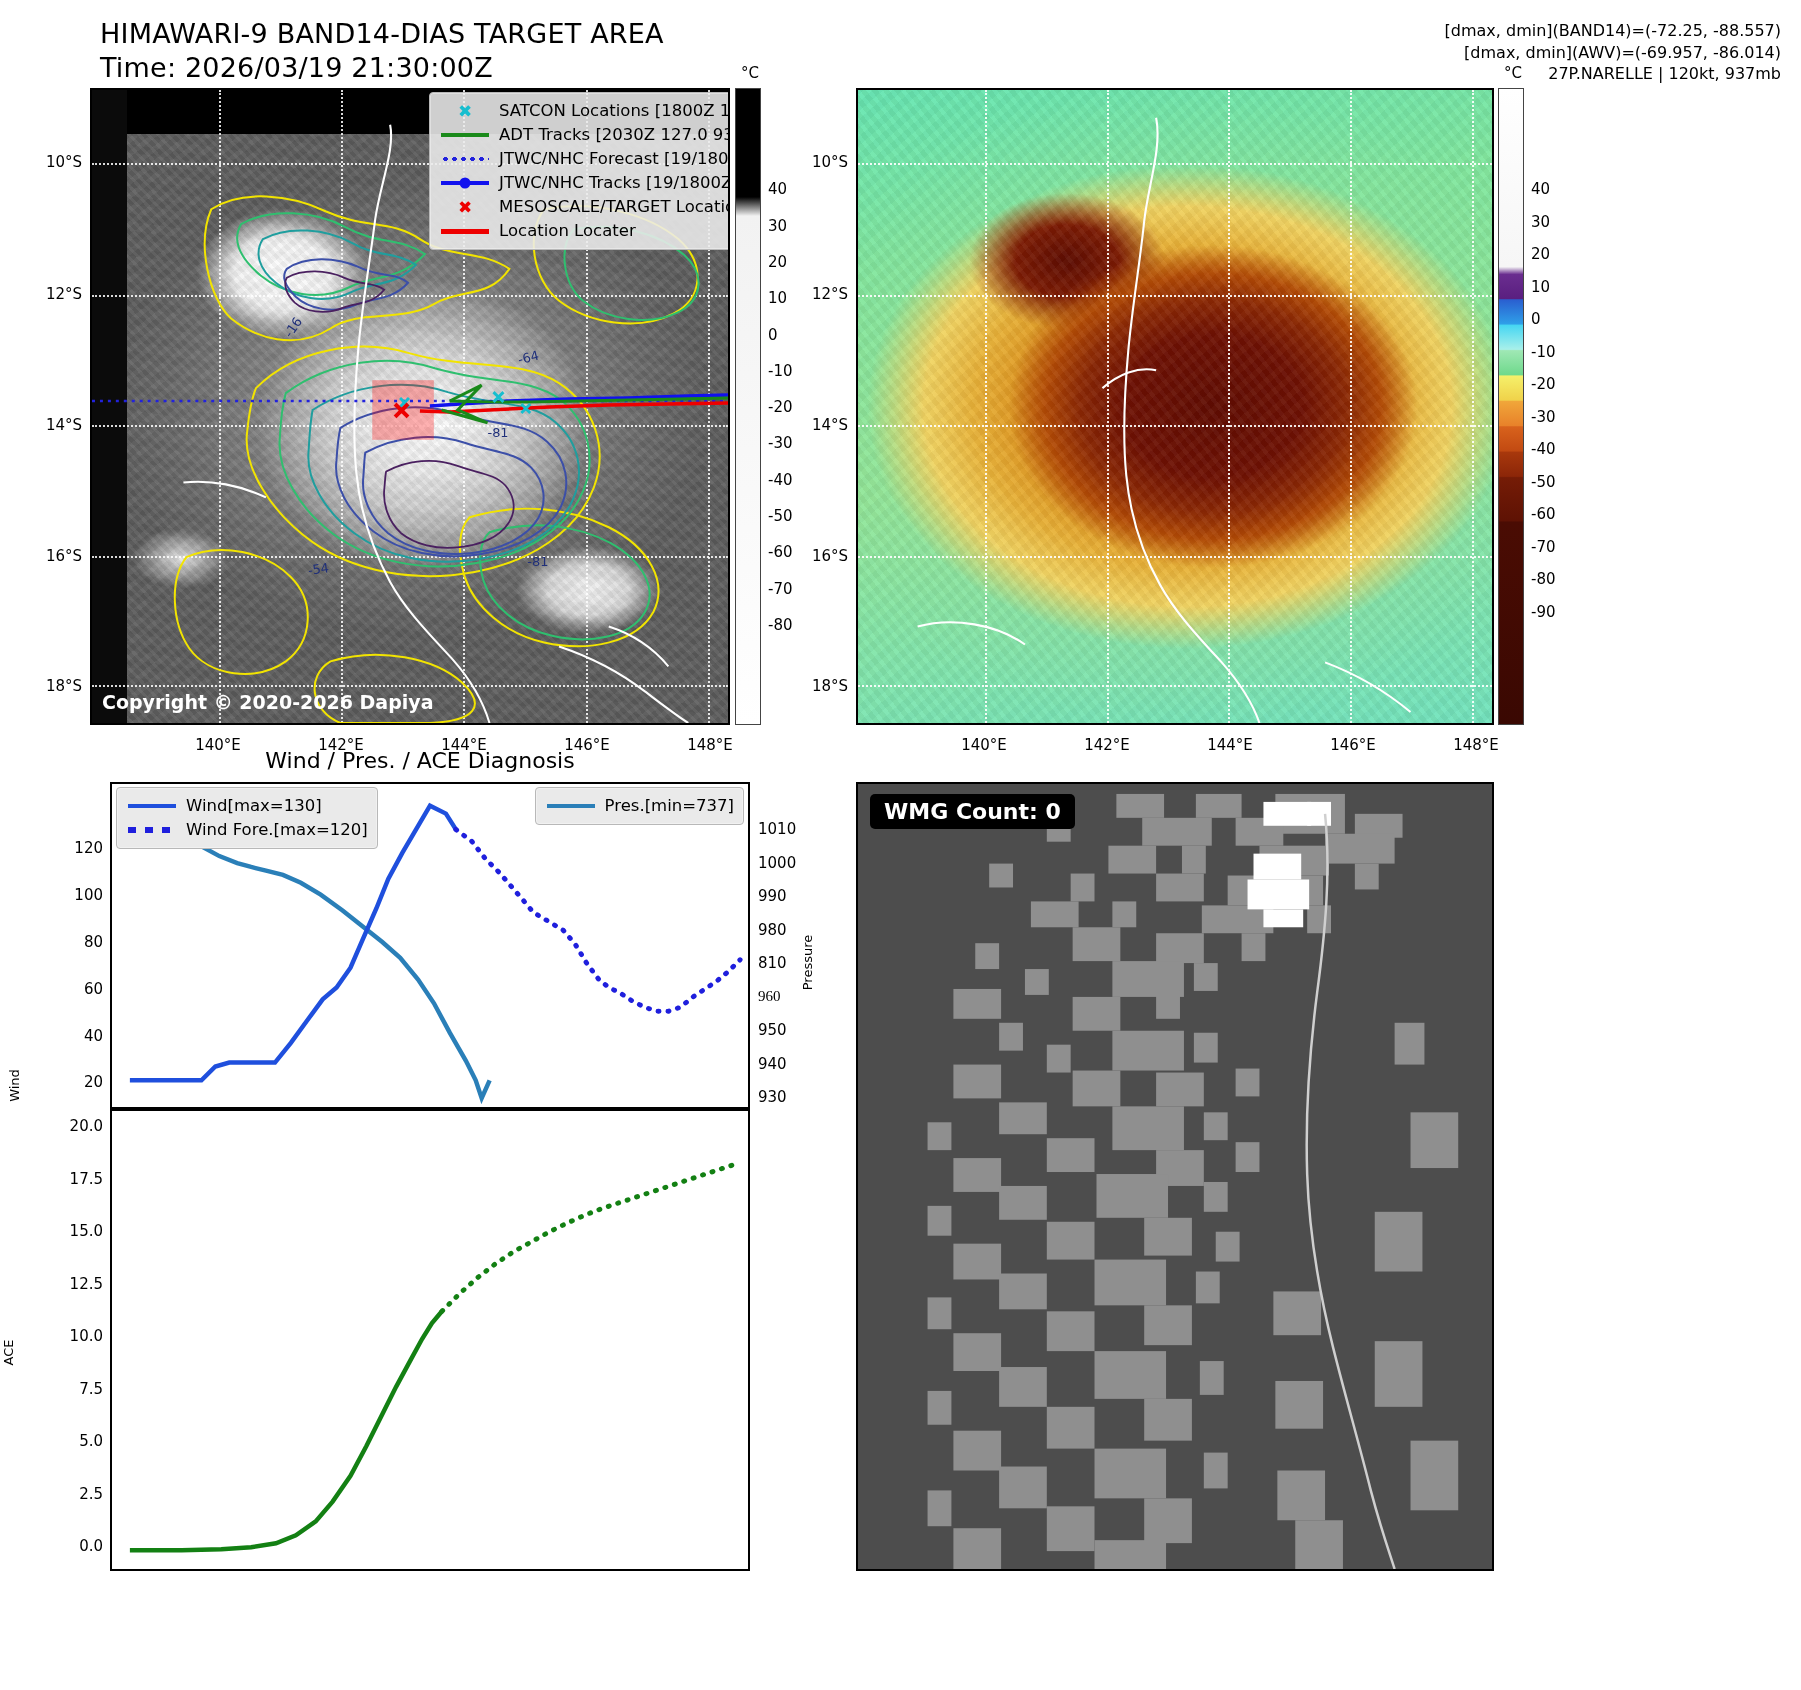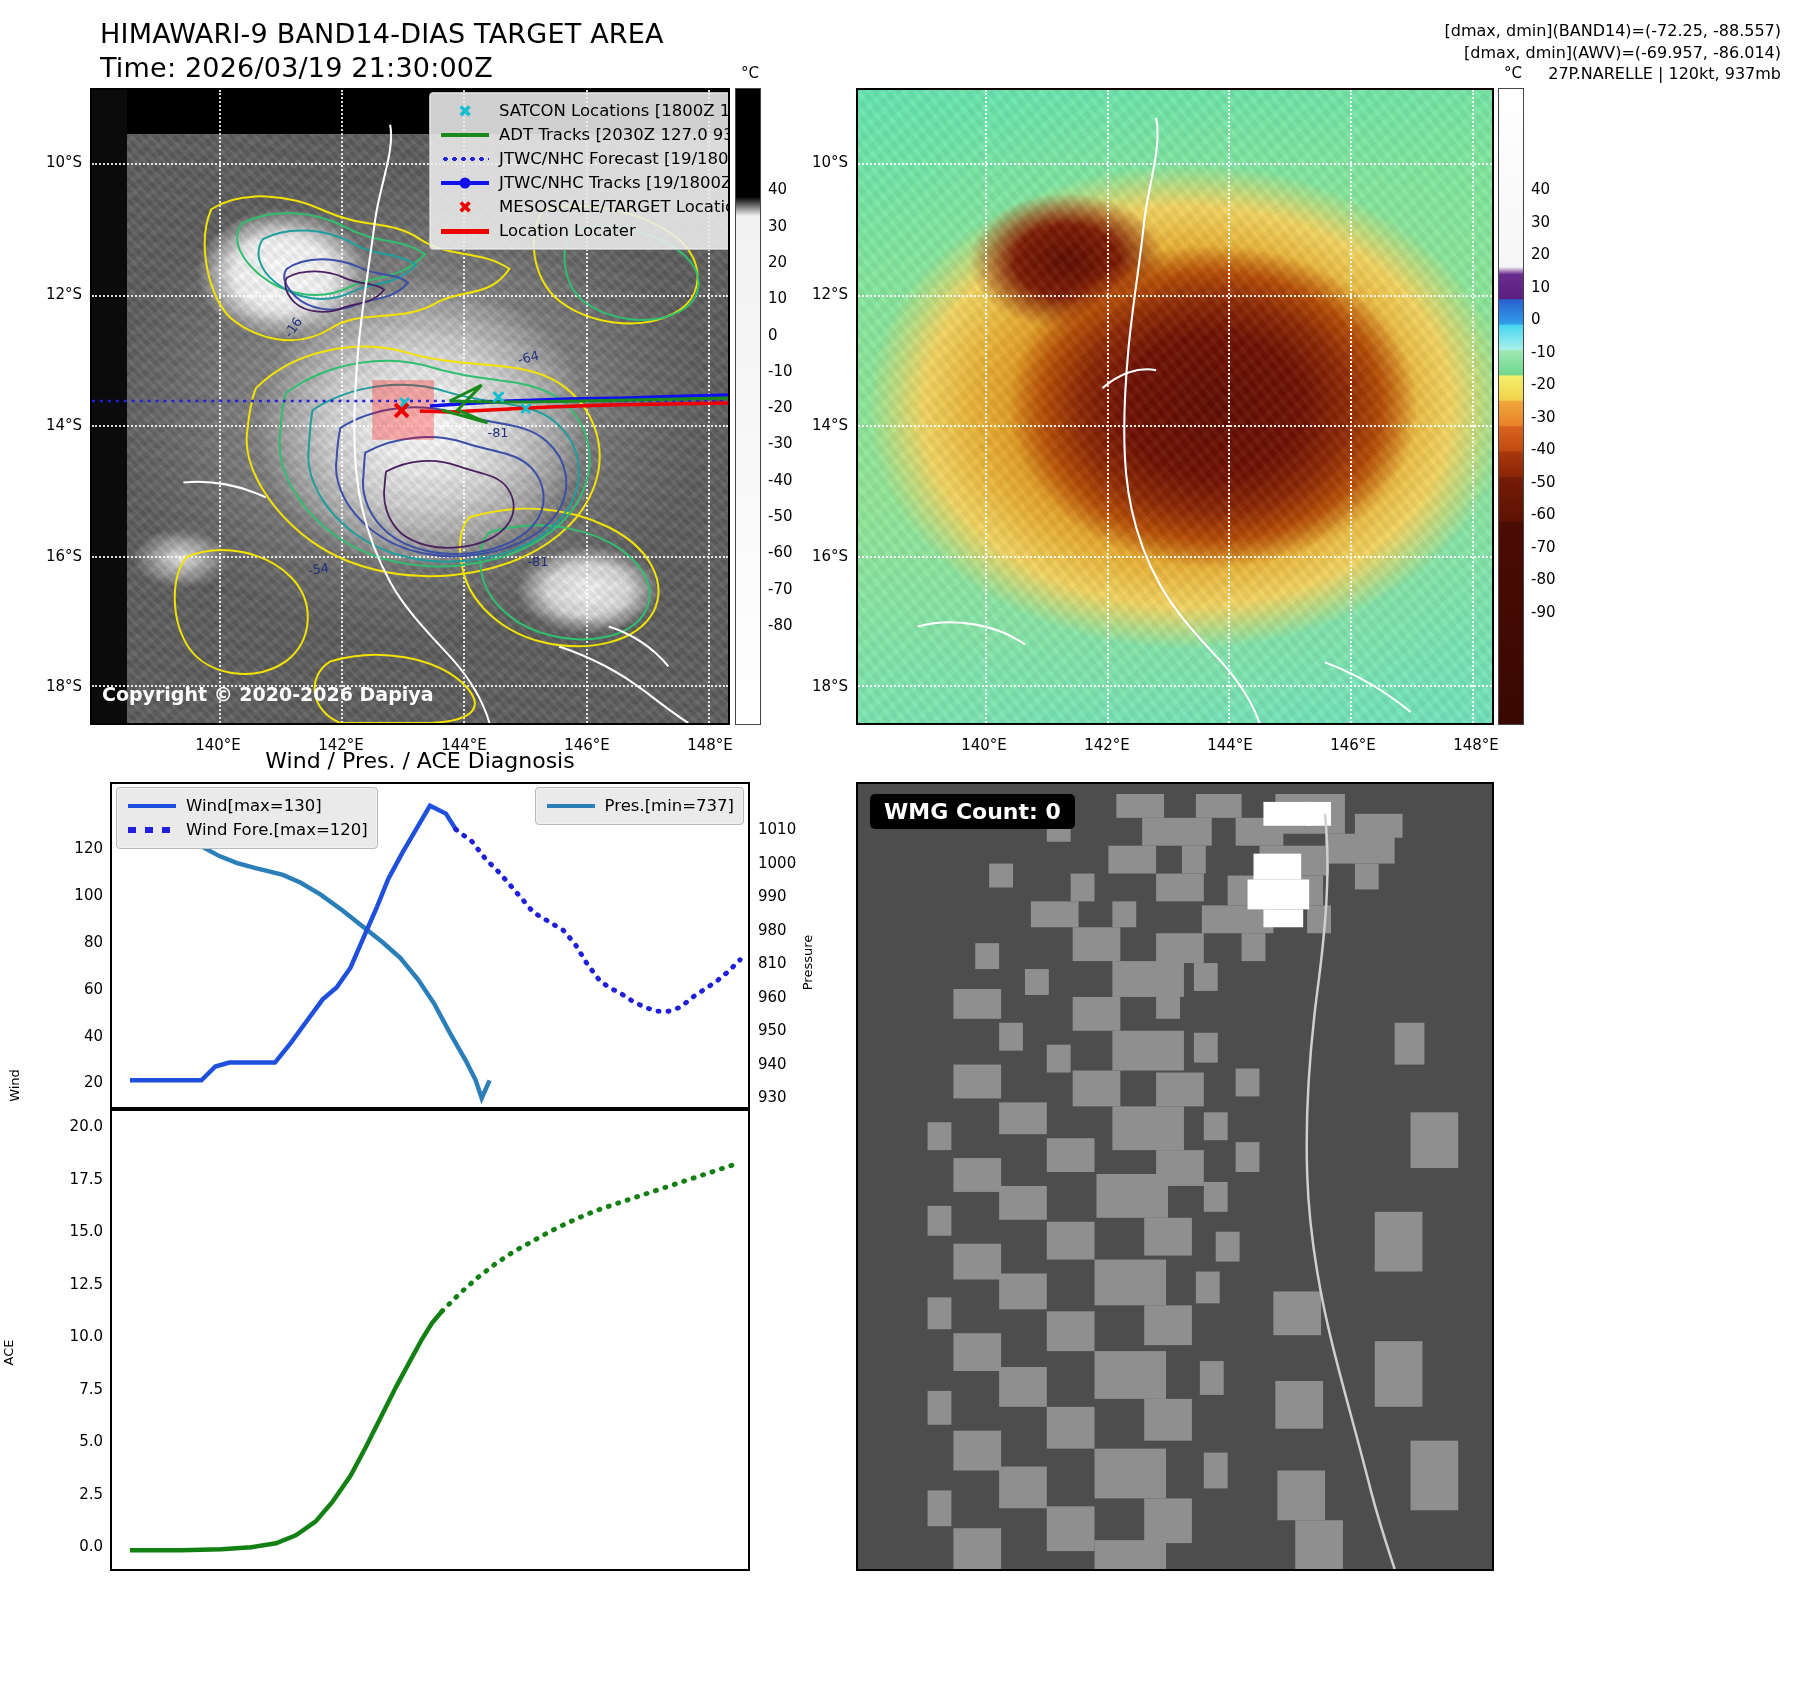--- a/index.html
+++ b/index.html
@@ -178,21 +178,21 @@
         <path d="M404 304 l10 10 M414 304 l-10 10"></path>
         <path d="M432 316 l9 9 M441 316 l-9 9"></path>
         <path d="M310 310 l9 9 M319 310 l-9 9"></path>
       </g>
 
       <g stroke="#ee0000" stroke-width="4">
         <path d="M305 316 l13 13 M318 316 l-13 13"></path>
       </g>
     </svg>
 
-    <div class="copy" style="left:10px;bottom:18px;margin-top:36px;">Copyright © 2020-2026 Dapiya</div>
+    <div class="copy" style="left:10px;bottom:10px;margin-top:36px;">Copyright © 2020-2026 Dapiya</div>
 
     <div class="legend op" style="left:53%;top:2px;">
       <div class="legrow">
         <span class="legkey">
             <span class="mkx" style="color:#17becf">✖</span>
           </span>
         <span>SATCON Locations [1800Z 135 929]</span>
       </div>
       <div class="legrow">
         <span class="legkey">
@@ -367,21 +367,21 @@
 <div class="axlabel yl" style="left:48px;top:1036px;width:55px;">40</div>
 <div class="axlabel yl" style="left:48px;top:989px;width:55px;">60</div>
 <div class="axlabel yl" style="left:48px;top:942px;width:55px;">80</div>
 <div class="axlabel yl" style="left:48px;top:895px;width:55px;">100</div>
 <div class="axlabel yl" style="left:48px;top:848px;width:55px;">120</div>
 <div class="ytitle" style="left:-2px;top:1078px;transform:rotate(-90deg);">Wind</div>
 
 <div class="axlabel" style="left:758px;top:1088px;">930</div>
 <div class="axlabel" style="left:758px;top:1055px;">940</div>
 <div class="axlabel" style="left:758px;top:1021px;">950</div>
-<div class="axlabel" style="left:758px;top:988px;">960</div>
+<div class="axlabel" style="left:758px;top:988px;font-family:Liberation Serif, serif;">960</div>
 <div class="axlabel" style="left:758px;top:954px;">810</div>
 <div class="axlabel" style="left:758px;top:921px;">980</div>
 <div class="axlabel" style="left:758px;top:887px;">990</div>
 <div class="axlabel" style="left:758px;top:854px;">1000</div>
 <div class="axlabel" style="left:758px;top:820px;">1010</div>
 <div class="ytitle" style="left:780px;top:955px;transform:rotate(-90deg);">Pressure</div>
 
 <div class="frame" id="aceframe" style="left:110px;top:1109px;width:640px;height:462px;">
   <svg class="ovl" viewBox="0 0 640 462" preserveAspectRatio="none">
     <path fill="none" stroke="#138013" stroke-width="4.5" d="M18 443 L70 443 L110 442 L140 440 L165 436 L185 428 L205 414 L222 394 L240 368 L256 338 L272 306 L286 278 L300 252 L312 230 L322 214 L332 202"></path>

